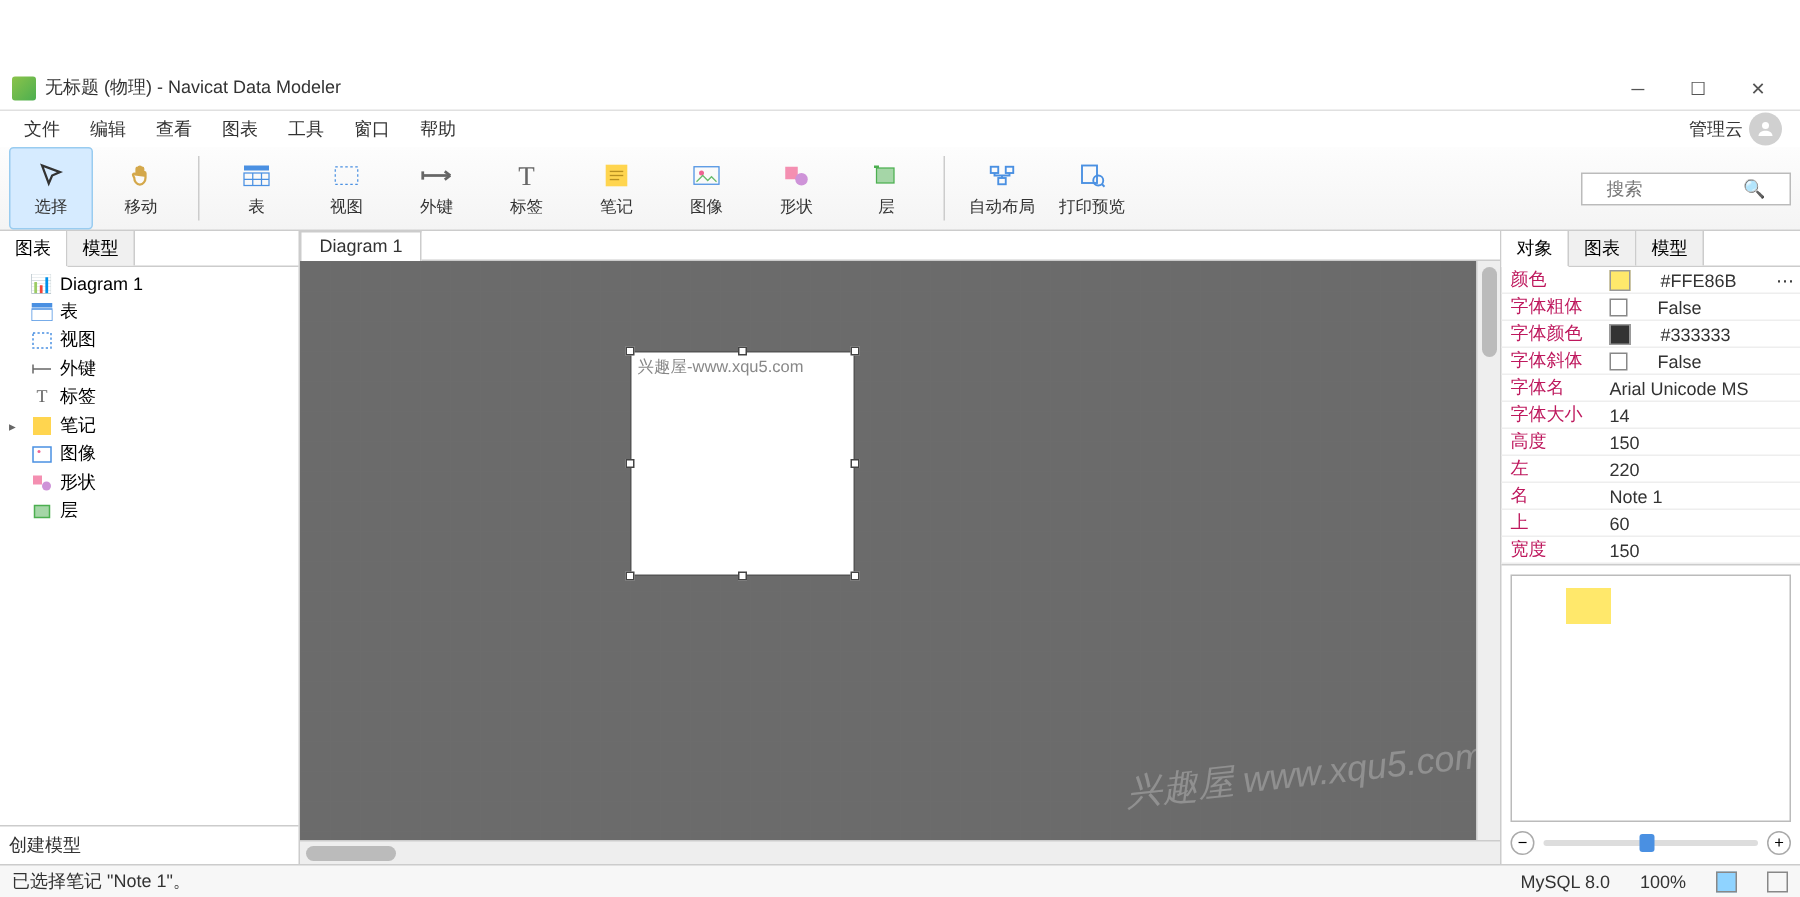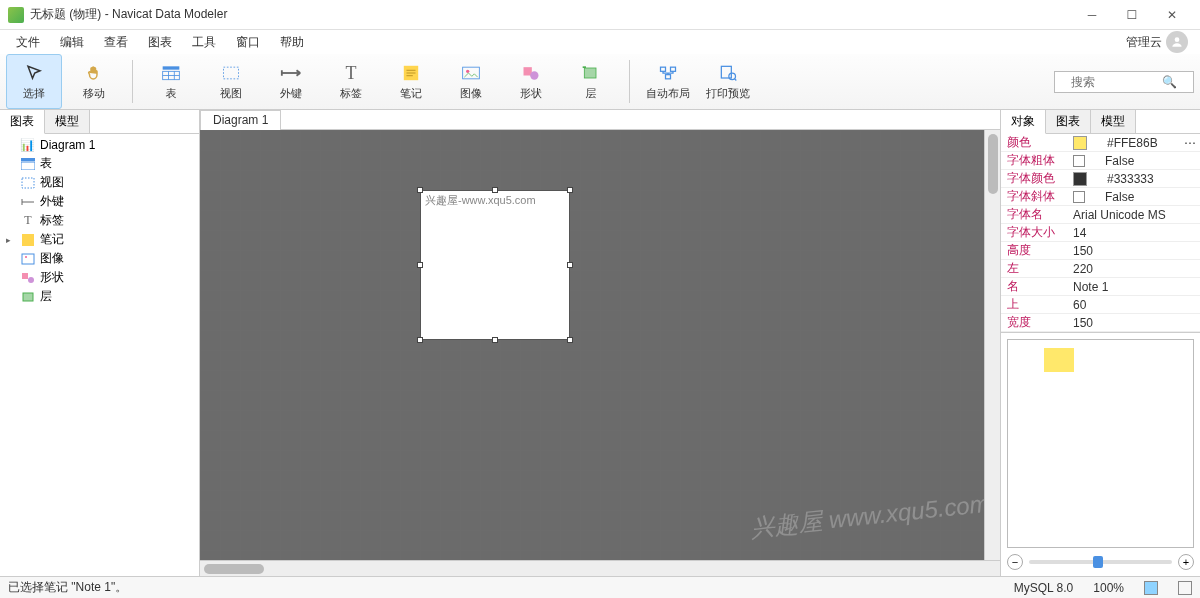--- a/index.html
+++ b/index.html
@@ -1,18 +1,18 @@
 <!DOCTYPE html>
 <html><head>
 <meta charset="utf-8">
 <style>
 * { box-sizing: border-box; margin: 0; padding: 0; font-family: "Microsoft YaHei", "Segoe UI", sans-serif; font-size: 12px; }
 body { width: 1200px; height: 598px; background: #fff; overflow: hidden; display: flex; flex-direction: column; }
 
-.titlebar { height: 30px; background: #fff; display: flex; align-items: center; padding: 0 8px; border-bottom: 1px solid #e0e0e0; }
+.titlebar { height: 30px; background: #fff; display: flex; align-items: center; padding: 0 8px; border-bottom: 1px solid #e0e0e0; margin-top: 44px; }
 .titlebar .app-icon { width: 16px; height: 16px; background: linear-gradient(135deg,#8bc34a,#4caf50); border-radius: 2px; margin-right: 6px; }
 .titlebar .title { flex: 1; color: #333; }
 .titlebar .win-btn { width: 40px; height: 28px; display: flex; align-items: center; justify-content: center; color: #555; cursor: pointer; }
 
 .menubar { height: 24px; background: #fff; display: flex; align-items: center; padding: 0 6px; }
 .menubar .menu-item { padding: 2px 10px; color: #333; cursor: pointer; }
 .menubar .spacer { flex: 1; }
 .menubar .account { display: flex; align-items: center; gap: 4px; padding-right: 6px; color: #333; }
 .menubar .avatar { width: 22px; height: 22px; border-radius: 50%; background: #d0d0d0; display:flex;align-items:center;justify-content:center;color:#fff; }
 
@@ -315,20 +315,21 @@
       <div class="tree-item">
           <span class="chev"></span>
           <span class="ti-ico">
             <svg width="14" height="12" viewBox="0 0 14 12">
               <rect x="2" y="2" width="10" height="8" fill="#a5d6a7" stroke="#4caf50"></rect>
             </svg>
           </span>
           <span>层</span>
         </div>
     </div>
+    <div class="left-bottom">创建模型</div>
   </div>
 
   <div class="canvas-wrap">
     <div class="canvas-tabs">
       <div class="canvas-tab">Diagram 1</div>
     </div>
     <div class="canvas">
       <div class="note" style="left:220px;top:60px;width:150px;height:150px">
         <div class="note-text">兴趣屋-www.xqu5.com</div>
         <div class="handle h-nw"></div>

